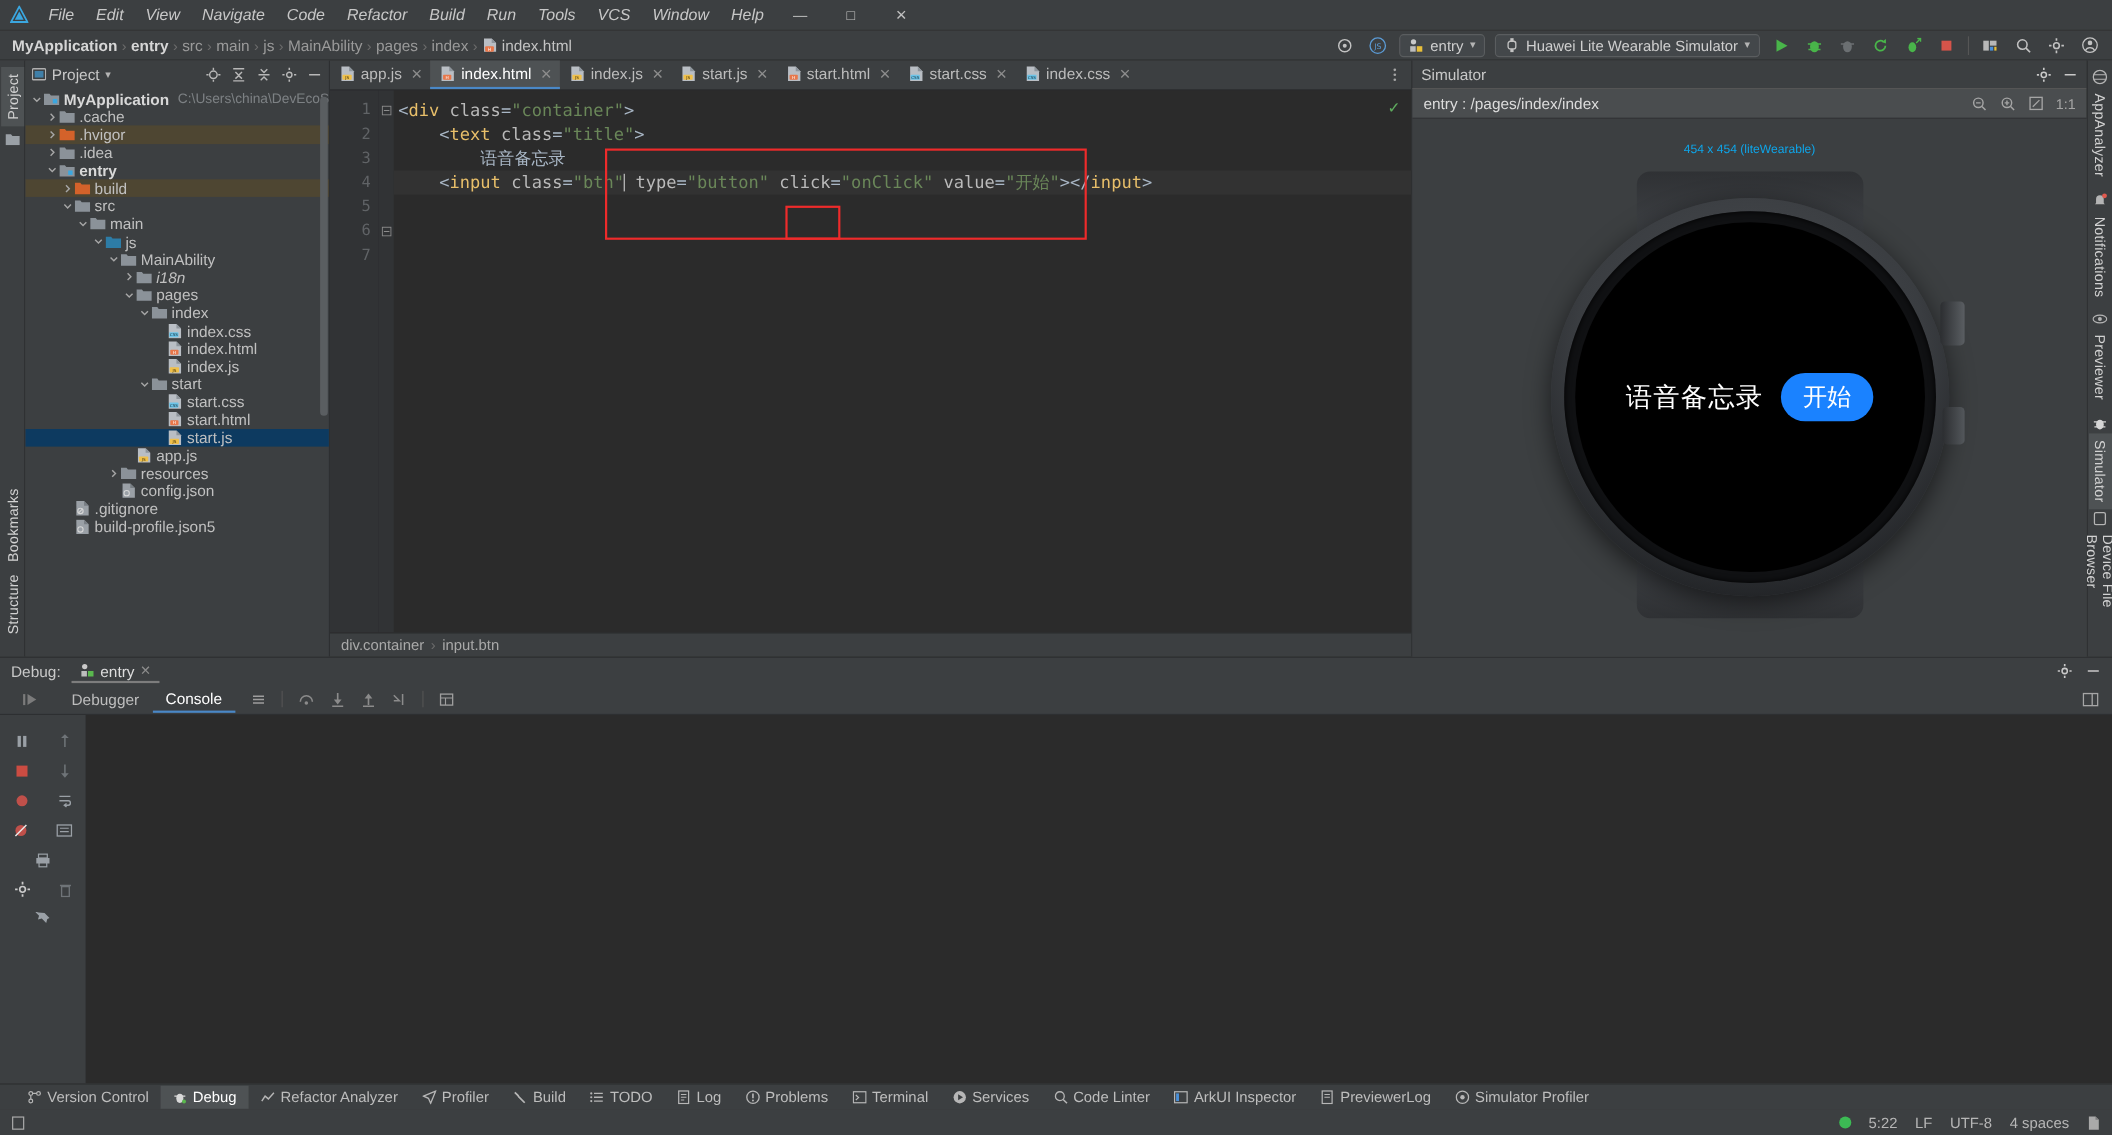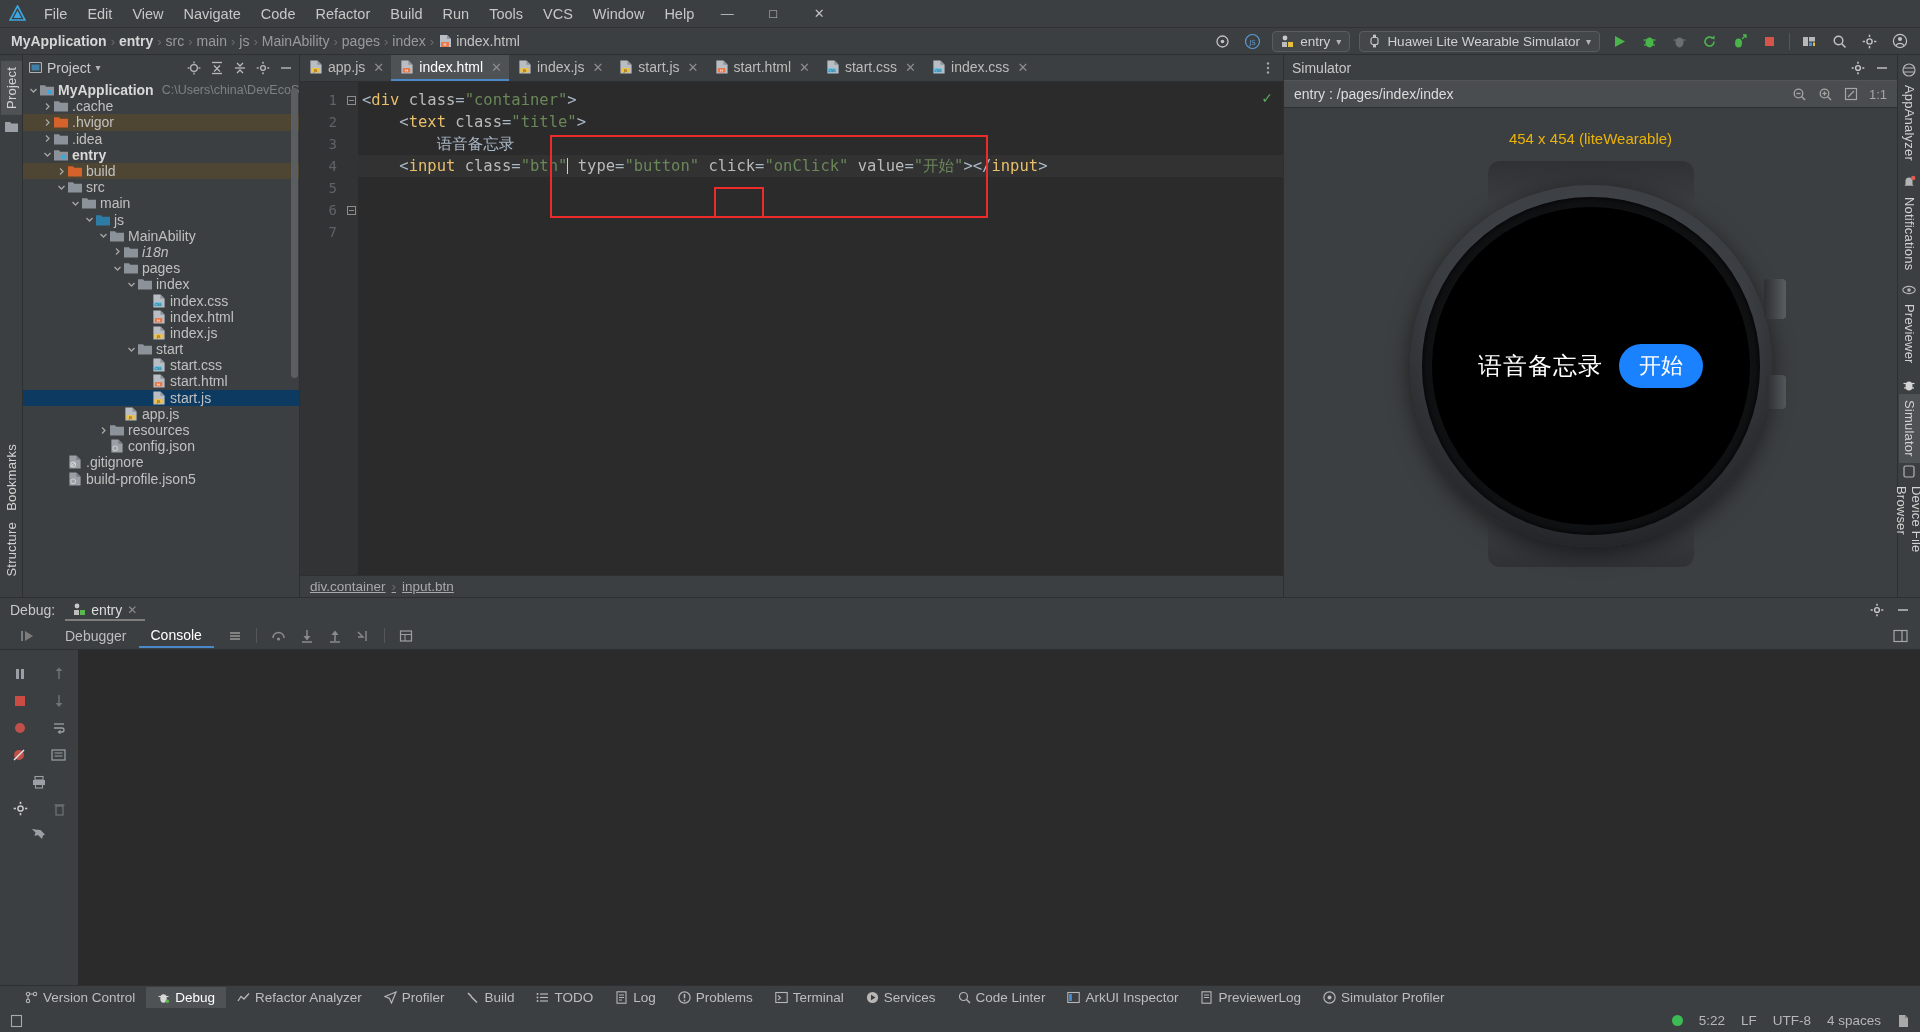--- a/index.html
+++ b/index.html
@@ -13,21 +13,21 @@
   }
   .app { width: 1920px; height: 1032px; display: flex; flex-direction: column; position: relative; }
 
   
   .titlebar {
     height: 28px; background: #3c3f41; display: flex; align-items: center;
     border-bottom: 1px solid #323232; flex: none;
   }
   .logo { width: 34px; display: flex; align-items: center; justify-content: center; }
   .logo svg { display:block; }
-  .menu { display: flex; align-items: center; gap: 0px; }
+  .menu { display: flex; align-items: center; gap: 0px; font-style: italic; }
   .menu-item { padding: 3px 10px; font-size: 14.5px; color: #c7c7c7; cursor: default; }
   .win-title { flex: 1; text-align: center; font-size: 14px; color: #a4a4a4; padding-right: 160px;}
   .win-btns { display: flex; align-items: center; gap: 0; }
   .win-btn { width: 46px; height: 27px; display: flex; align-items: center; justify-content: center; color: #c0c0c0; font-size: 13px; }
 
   
   .navbar {
     height: 27px; background: #3c3f41; display: flex; align-items: center;
     padding-left: 8px; flex: none; border-bottom: 1px solid #2d2f31;
   }
@@ -94,31 +94,31 @@
   .cline.cur { background: #323232; }
   .tag { color: #e8bf6a; }
   .punc { color: #a9b7c6; }
   .attr { color: #bababa; }
   .str { color: #6a8759; }
   .txt { color: #a9b7c6; }
   .caret { display:inline-block; width:1px; height:16px; background:#cfcfcf; vertical-align:-3px; }
   .redbox-big { position: absolute; border: 2px solid #ee2b2b; pointer-events: none; }
   .redbox-small { position: absolute; border: 2px solid #ee2b2b; pointer-events: none; }
   .check-mark { position: absolute; right: 10px; top: 8px; color: #5fad5f; font-size: 14px; }
-  .editor-breadcrumb { height: 22px; background: #3c3f41; display: flex; align-items: center; gap: 0; padding-left: 10px; font-size: 13.5px; color: #a9a9a9; flex: none; border-top: 1px solid #2d2f31; text-decoration: underline; }
+  .editor-breadcrumb { height: 22px; background: #3c3f41; display: flex; align-items: center; gap: 0; padding-left: 10px; font-size: 13.5px; color: #a9a9a9; flex: none; border-top: 1px solid #2d2f31; }
   .eb-sep { color: #6c6c6c; padding: 0 6px; }
 
   
   .simcol { width: 614px; background: #3c3f41; display: flex; flex-direction: column; flex: none; border-left: 1px solid #2d2f31; }
   .sim-head { height: 25px; display: flex; align-items: center; padding: 0 8px; font-size: 14px; color: #c8c8c8; }
   .sim-head .sh-actions { margin-left: auto; display: flex; align-items: center; gap: 10px; }
   .sim-url { height: 28px; background: #4a4d4f; display: flex; align-items: center; padding: 0 10px; font-size: 14px; color: #dcdcdc; border-top: 1px solid #555; border-bottom: 1px solid #2d2f31;}
   .sim-url .su-actions { margin-left: auto; display: flex; align-items: center; gap: 11px; color: #a5a5a5; }
   .sim-body { flex: 1; background: #3c3f41; display: flex; flex-direction: column; align-items: center; padding-top: 22px; overflow: hidden; position: relative;}
-  .sim-size { font-size: 15px; color: #eab308; margin-bottom: 14px; }
+  .sim-size { font-size: 11px; color: #0ea5e9; margin-bottom: 14px; }
   .watch { position: relative; width: 398px; height: 400px; }
   .watch-band-top { position:absolute; left: 96px; top: 0px; width: 206px; height: 62px; background: linear-gradient(180deg,#2f3134,#404347); border-radius: 12px 12px 4px 4px; }
   .watch-band-bot { position:absolute; left: 96px; bottom: -6px; width: 206px; height: 62px; background: linear-gradient(0deg,#2f3134,#404347); border-radius: 4px 4px 12px 12px; }
   .watch-case { position: absolute; left: 18px; top: 24px; width: 362px; height: 362px; border-radius: 50%;
     background: radial-gradient(circle at 50% 38%, #4c4f53 0%, #3a3d41 55%, #232528 78%, #17181a 100%);
     box-shadow: 0 6px 22px rgba(0,0,0,.55); }
   .watch-bezel { position: absolute; left: 30px; top: 36px; width: 338px; height: 338px; border-radius: 50%; background: #101113; box-shadow: inset 0 0 6px #000; }
   .watch-screen { position: absolute; left: 40px; top: 46px; width: 318px; height: 318px; border-radius: 50%; background: #000; display: flex; align-items: center; justify-content: center; gap: 16px; }
   .crown { position:absolute; right: 4px; top: 118px; width: 22px; height: 40px; background: linear-gradient(90deg,#2c2e31,#5a5e62); border-radius: 4px; }
   .crown2 { position:absolute; right: 4px; top: 214px; width: 20px; height: 34px; background: linear-gradient(90deg,#2c2e31,#53575b); border-radius: 4px; }

